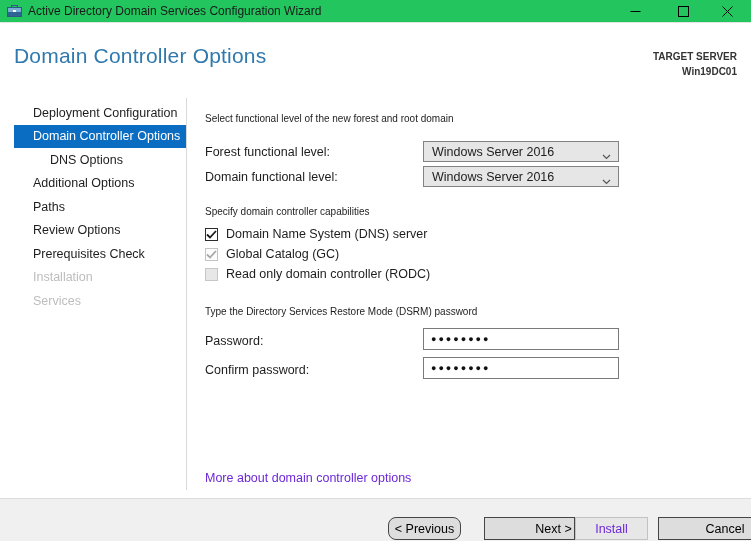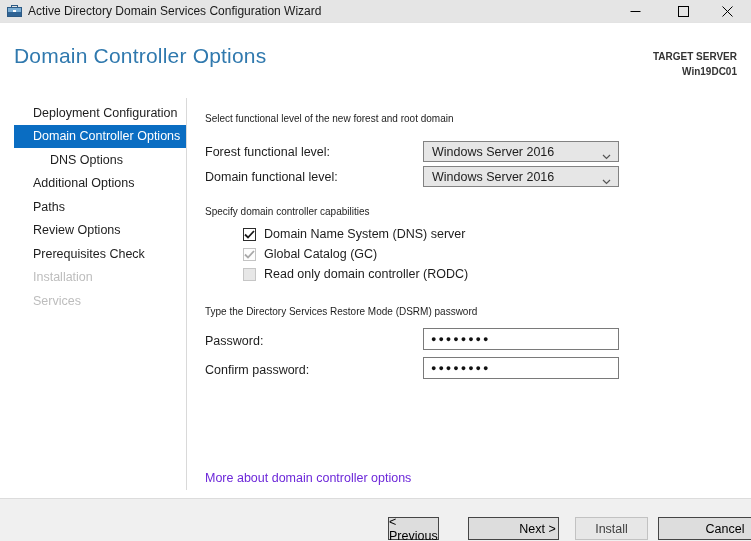--- a/index.html
+++ b/index.html
@@ -3,21 +3,21 @@
 <meta charset="utf-8">
 <style>
   html,body{margin:0;padding:0;}
   body{
     width:751px;height:541px;position:relative;overflow:hidden;
     background:#ffffff;
     font-family:"Liberation Sans",sans-serif;
     -webkit-font-smoothing:antialiased;
   }
   
-  .titlebar{position:absolute;top:0;left:0;width:751px;height:22px;background:#e5e5e5;border-bottom:1px solid #e3e3e3;}
+  .titlebar{position:absolute;top:0;left:0;width:751px;height:22px;background:#22c55e;border-bottom:1px solid #e3e3e3;}
   .title-icon{position:absolute;left:7px;top:4px;width:15px;height:14px;}
   .title-text{position:absolute;left:28px;top:4px;font-size:12px;color:#1a1a1a;white-space:nowrap;}
   .cap-btn{position:absolute;top:0;width:34px;height:22px;display:flex;align-items:center;justify-content:center;}
   .cap-min{left:618px;}
   .cap-max{left:666px;}
   .cap-close{left:710px;}
   
   .page-title{position:absolute;left:14px;top:44px;font-size:21px;font-weight:400;color:#3079ae;letter-spacing:0.2px;white-space:nowrap;}
   .target-server{position:absolute;right:14px;top:49px;text-align:right;font-size:10px;font-weight:bold;color:#333333;line-height:15px;}
   
@@ -26,33 +26,33 @@
   .side-item.indent{padding-left:36px;}
   .side-item.selected{background:#0a6dc2;color:#ffffff;}
   .side-item.disabled{color:#bdbdbd;}
   .vline{position:absolute;left:186px;top:98px;width:1px;height:392px;background:#d9d9d9;}
   
   .sec-heading{position:absolute;left:205px;font-size:10px;color:#1d1d1d;white-space:nowrap;}
   .fld-label{position:absolute;left:205px;font-size:12.5px;color:#1d1d1d;white-space:nowrap;}
   .combo{position:absolute;left:423px;width:196px;height:21px;box-sizing:border-box;background:#e6e6e6;border:1px solid #828282;display:flex;align-items:center;padding-left:8px;font-size:12.5px;color:#1d1d1d;cursor:default;text-align:center;}
   .combo .chev{position:absolute;right:7px;top:7px;}
   .textbox{position:absolute;left:423px;width:196px;height:22px;box-sizing:border-box;background:#ffffff;border:1px solid #7a7a7a;display:flex;align-items:center;padding-left:7px;font-size:9px;letter-spacing:2px;color:#111111;}
-  .cb-row{position:absolute;left:205px;display:flex;align-items:center;margin-left:38px;}
+  .cb-row{position:absolute;left:205px;display:flex;align-items:center;}
   .cb{width:13px;height:13px;box-sizing:border-box;display:flex;align-items:center;justify-content:center;}
   .cb.on{border:1px solid #2b2b2b;background:#ffffff;}
   .cb.on-dis{border:1px solid #c3c3c3;background:#fdfdfd;}
   .cb.off-dis{border:1px solid #c6c6c6;background:#e7e7e7;}
   .cb-label{margin-left:8px;font-size:12.5px;color:#1d1d1d;white-space:nowrap;}
   .help-link{position:absolute;left:205px;top:471px;font-size:12.5px;color:#6d28d9;white-space:nowrap;cursor:pointer;}
   
   .footer{position:absolute;left:0;top:498px;width:751px;height:43px;background:#f0f0f0;border-top:1px solid #dcdcdc;}
   .wbtn{position:absolute;top:517px;height:23px;box-sizing:border-box;display:flex;align-items:center;justify-content:center;font-size:12.5px;color:#000000;background:#dddddd;border:1px solid #454545;cursor:default;}
-  .wbtn.disabled{background:#e7e7e7;border:1px solid #c2c2c2;color:#404040;}
-  .btn-prev{left:388px;width:51px;}
-  .btn-next{left:468px;width:91px;padding-left:48px;}
+  .wbtn.disabled{background:#e7e7e7;border:1px solid #c2c2c2;color:#6d28d9;}
+  .btn-prev{left:388px;width:73px;border-radius:8px;}
+  .btn-next{left:484px;width:91px;padding-left:48px;}
   .btn-install{left:575px;width:73px;}
   .btn-cancel{left:658px;width:94px;padding-left:40px;}
 </style>
 </head>
 <body>
 
 <div class="titlebar">
   <span class="title-icon">
     <svg width="15" height="14" viewBox="0 0 15 14">
       <rect x="4.5" y="1.5" width="6" height="4" fill="none" stroke="#2c5a85" stroke-width="1"></rect>

